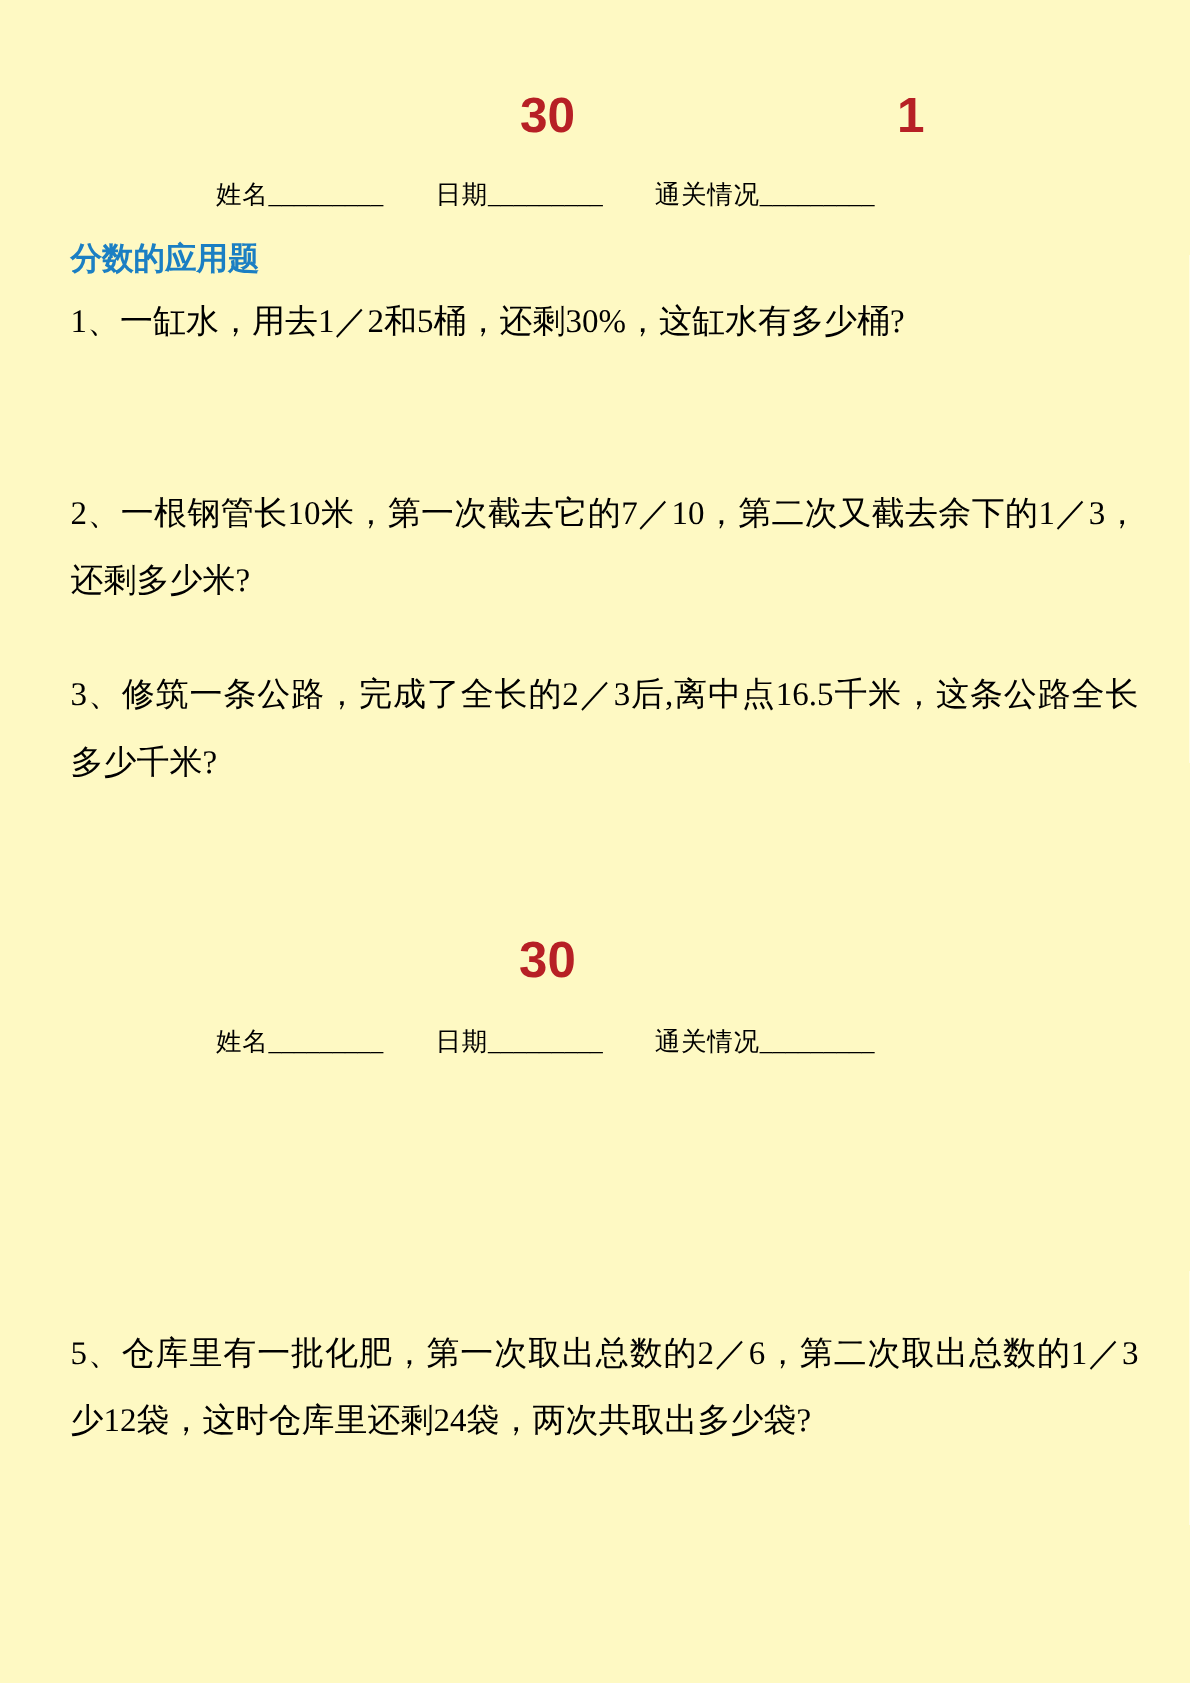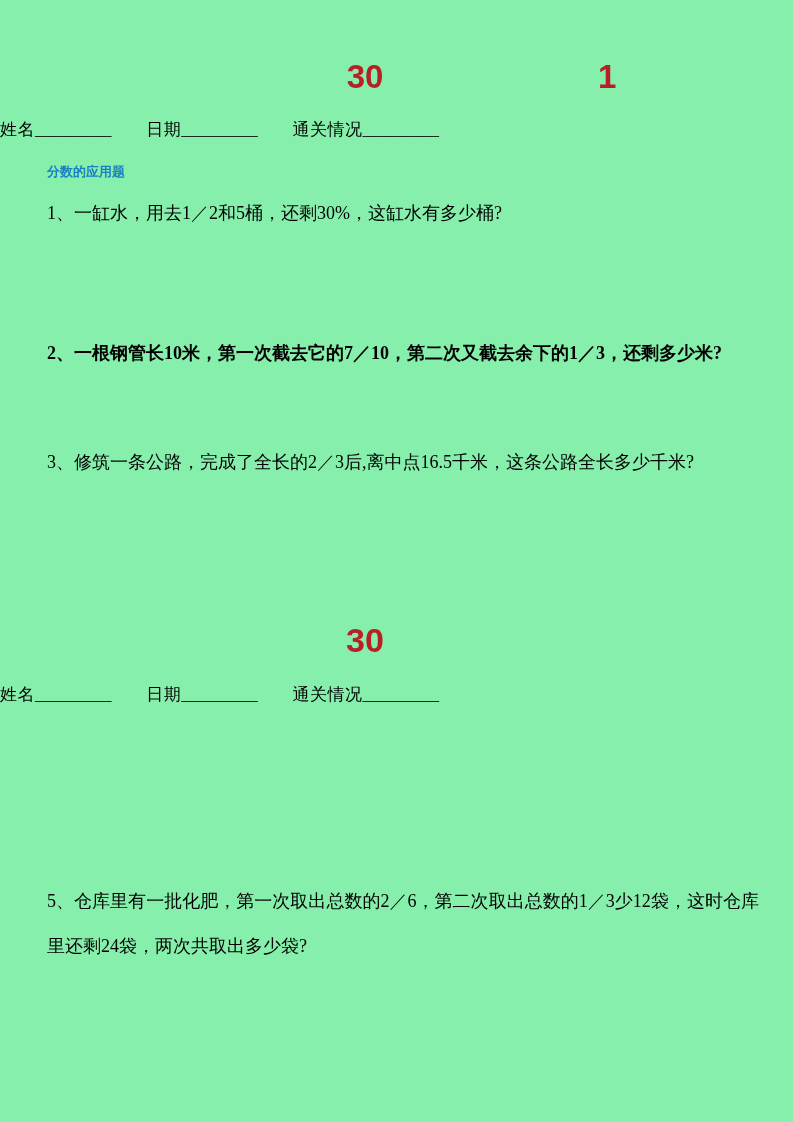--- a/index.html
+++ b/index.html
@@ -4,58 +4,58 @@
 <style>
   :root{
     --score-red:#B72025;
     --heading-blue:#1B7FC3;
     --text-black:#000000;
   }
   html,body{margin:0;padding:0;background:#ffffff;}
   .page{
     position:relative;
     width:793px;height:1122px;
-    background:#86efac;
+    background:#fef9c3;
     overflow:hidden;
     font-family:"Liberation Serif","DejaVu Serif",serif;
     color:var(--text-black);
   }
   .abs{position:absolute;}
   .score{
     left:0;width:730px;text-align:center;
     font-family:"Liberation Sans","DejaVu Sans",sans-serif;
     font-weight:bold;
     color:var(--score-red);
     font-size:33px;line-height:40px;
   }
   .page-num{
     font-family:"Liberation Sans","DejaVu Sans",sans-serif;
     font-weight:bold;
     color:var(--score-red);
     font-size:33px;line-height:40px;
   }
   .name-row{
-    left:0;width:727px;
+    left:0;width:727px;text-align:center;
     font-size:17px;line-height:22px;
     white-space:nowrap;
     letter-spacing:0.5px;
   }
   .name-row .field + .field{margin-left:30px;}
   .name-row .blank{letter-spacing:0;}
   .heading{
     margin:0;
-    font-family:Liberation Mono, monospace;
+    font-family:Liberation Sans, sans-serif;
     font-weight:bold;
-    font-size:13px;line-height:24px;
+    font-size:21px;line-height:24px;
     color:var(--heading-blue);
   }
   .problem{
     margin:0;
     left:47px;width:712px;
-    font-size:18px;line-height:45px;
+    font-size:22px;line-height:45px;
     text-align:justify;
   }
 </style>
 </head>
 <body>
 
 <div class="page">
 
   <div class="abs score" style="top:57px;">
     <span>30</span>
@@ -64,21 +64,21 @@
 
   <div class="abs name-row" style="top:119px;">
     <span class="field"><span>姓名</span><span class="blank">_________</span></span>
     <span class="field"><span>日期</span><span class="blank">_________</span></span>
     <span class="field"><span>通关情况</span><span class="blank">_________</span></span>
   </div>
 
   <h2 class="abs heading" style="top:161px;left:47px;">分数的应用题</h2>
 
   <p class="abs problem" style="top:191px;">1、一缸水，用去1／2和5桶，还剩30%，这缸水有多少桶?</p>
-  <p class="abs problem" style="top:331px;font-weight:bold;">2、一根钢管长10米，第一次截去它的7／10，第二次又截去余下的1／3，还剩多少米?</p>
+  <p class="abs problem" style="top:319px;">2、一根钢管长10米，第一次截去它的7／10，第二次又截去余下的1／3，还剩多少米?</p>
   <p class="abs problem" style="top:440px;">3、修筑一条公路，完成了全长的2／3后,离中点16.5千米，这条公路全长多少千米?</p>
 
   <div class="abs score" style="top:620px;font-size:34px;">
     <span>30</span>
   </div>
 
   <div class="abs name-row" style="top:684px;">
     <span class="field"><span>姓名</span><span class="blank">_________</span></span>
     <span class="field"><span>日期</span><span class="blank">_________</span></span>
     <span class="field"><span>通关情况</span><span class="blank">_________</span></span>

